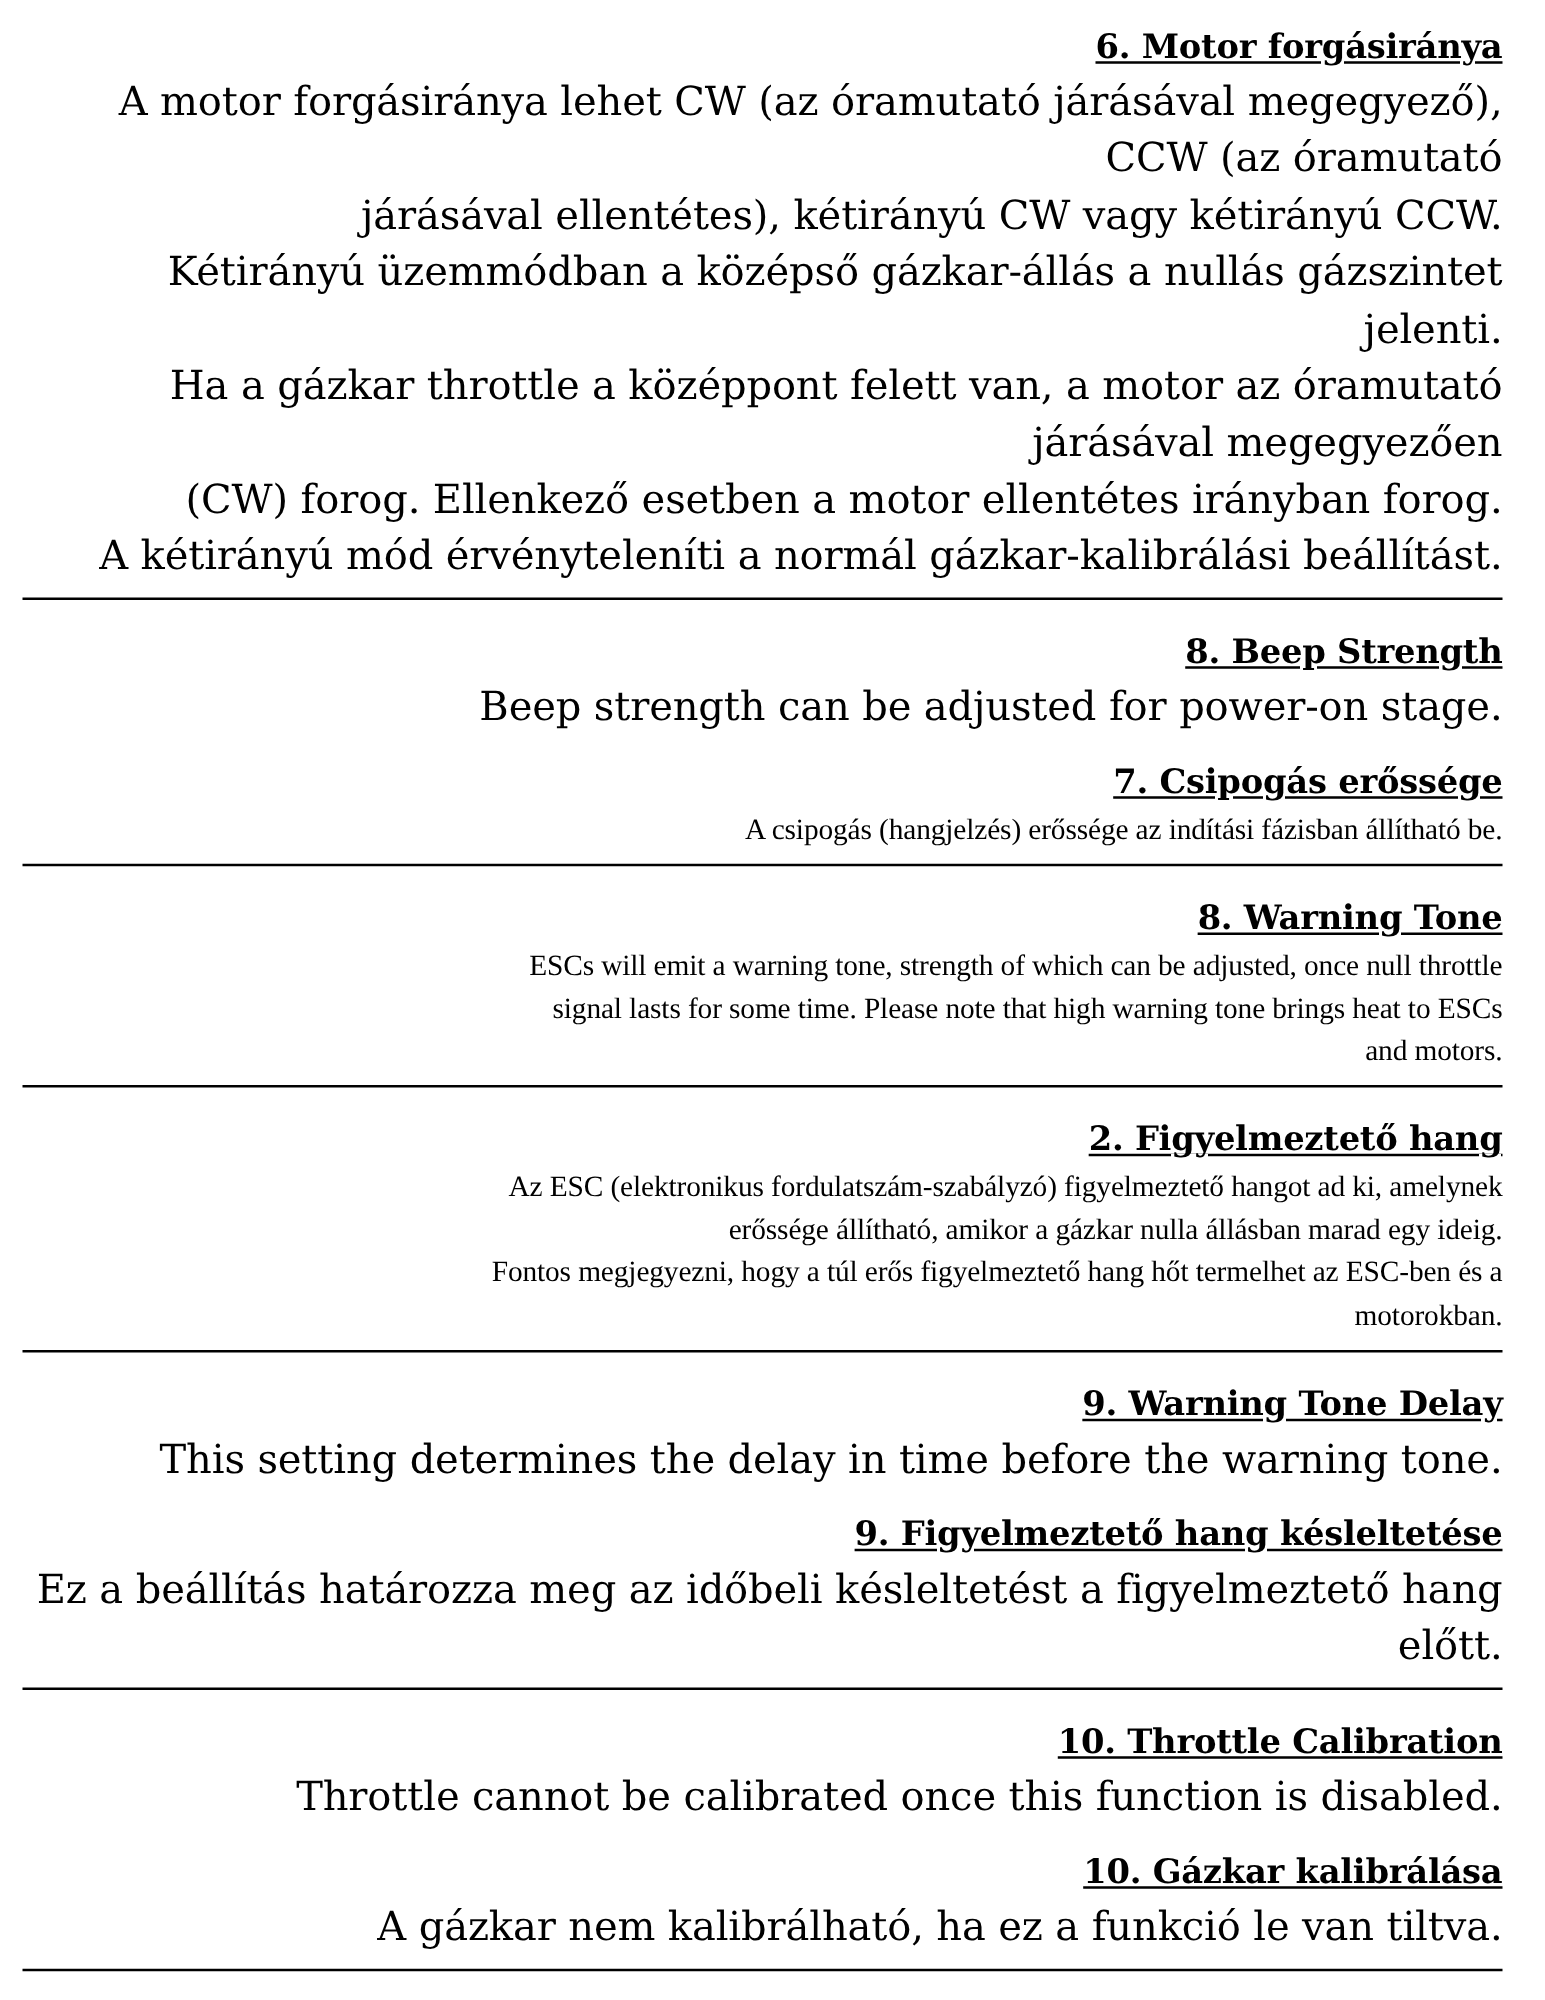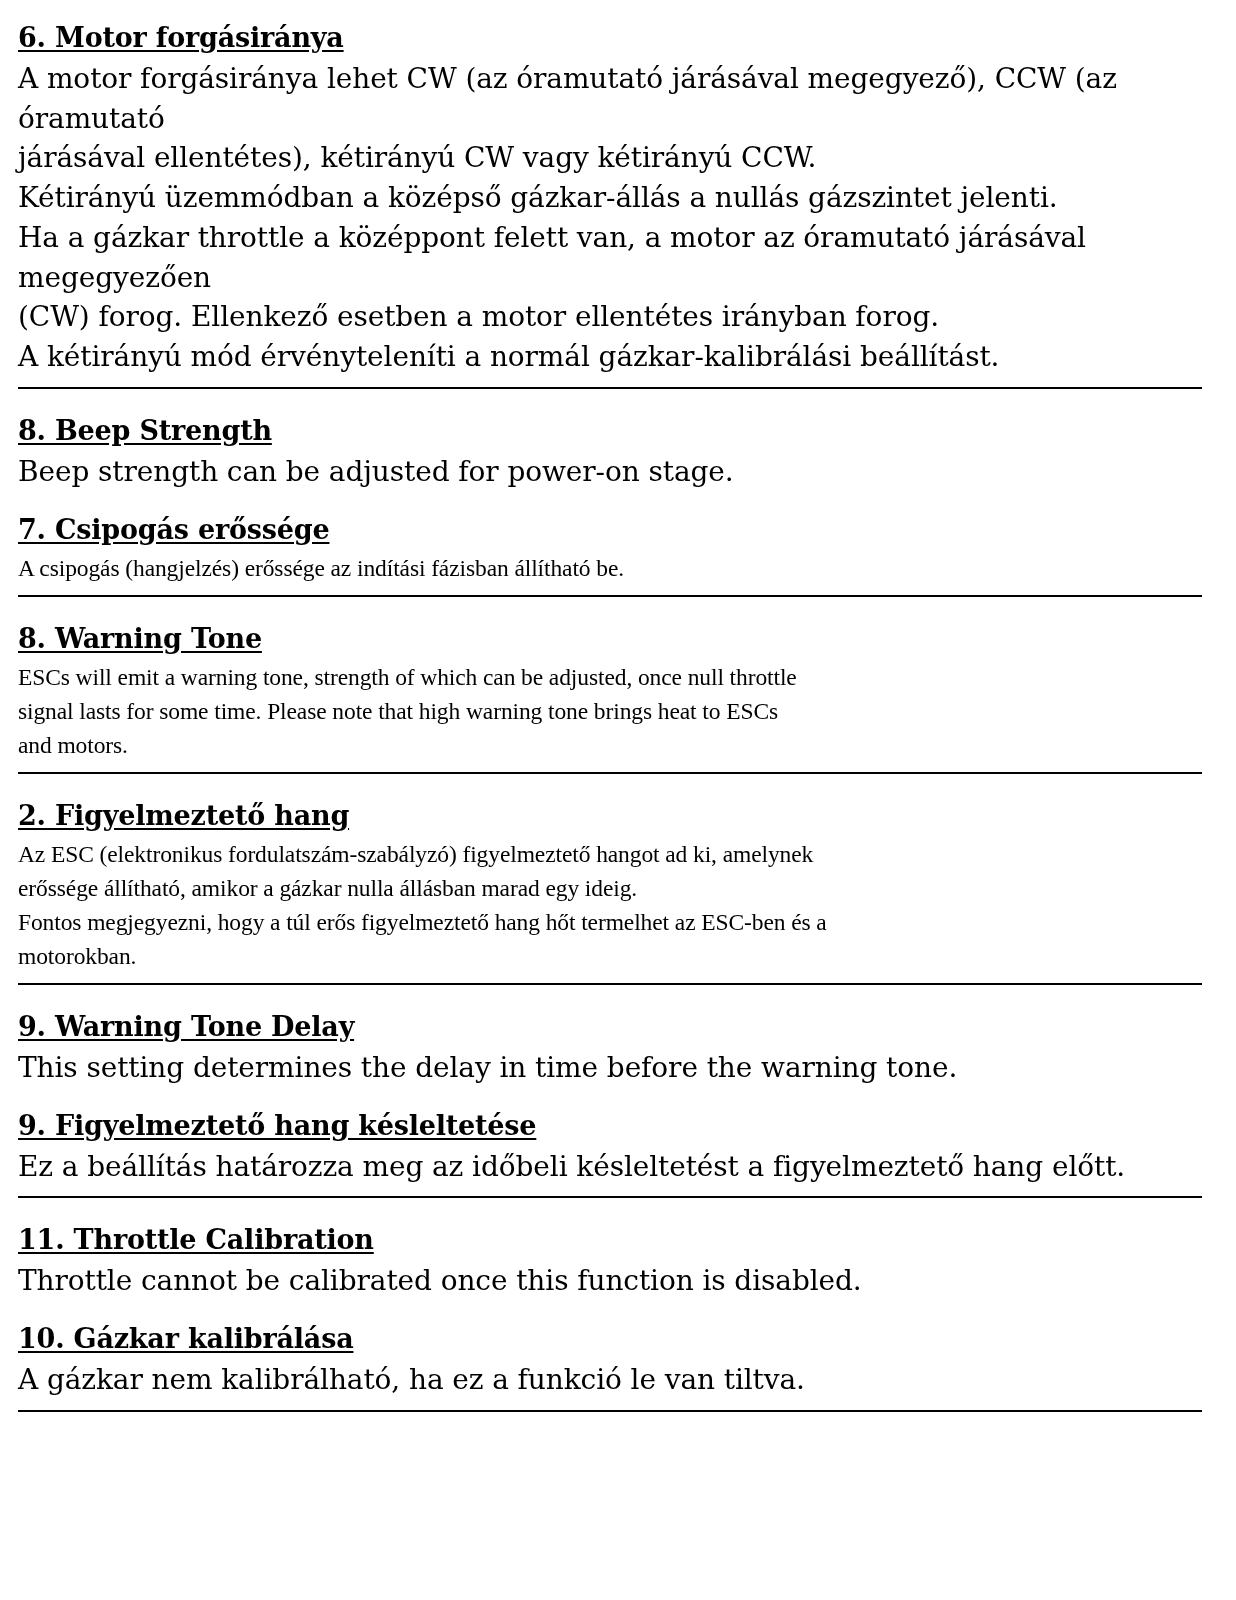--- a/index.html
+++ b/index.html
@@ -10,37 +10,38 @@
   body {
     width: 1236px;
     min-height: 1600px;
     font-family: "DejaVu Serif", serif;
     color: #000000;
   }
   .page {
     box-sizing: border-box;
     width: 1236px;
     padding: 22px 34px 10px 18px;
+    text-align: right;
   }
   .section {
     margin: 0;
   }
   .section-heading {
     font-family: "DejaVu Serif", serif;
     font-weight: bold;
     font-size: 27px;
     line-height: 1.22;
     text-decoration: underline;
     text-underline-offset: 3px;
     margin: 0 0 4px 0;
     letter-spacing: -0.2px;
   }
   .section-body {
     font-family: "DejaVu Serif", serif;
-    font-size: 28px;
+    font-size: 32px;
     line-height: 1.42;
     margin: 0;
     letter-spacing: -0.1px;
   }
   .section-body .ln {
     display: block;
   }
   .rule {
     border: 0;
     border-top: 2.5px solid #000;
@@ -132,21 +133,21 @@
   <div class="section">
     <h2 class="section-heading hu">9. Figyelmeztető hang késleltetése</h2>
     <p class="section-body">
       <span class="ln">Ez a beállítás határozza meg az időbeli késleltetést a figyelmeztető hang előtt.</span>
     </p>
     <hr class="rule">
   </div>
   <div class="gap-after-rule"></div>
 
   <div class="section">
-    <h2 class="section-heading">11. Throttle Calibration</h2>
+    <h2 class="section-heading">10. Throttle Calibration</h2>
     <p class="section-body">
       <span class="ln">Throttle cannot be calibrated once this function is disabled.</span>
     </p>
   </div>
   <div class="gap-small"></div>
 
   <div class="section">
     <h2 class="section-heading hu">10. Gázkar kalibrálása</h2>
     <p class="section-body">
       <span class="ln">A gázkar nem kalibrálható, ha ez a funkció le van tiltva.</span>

